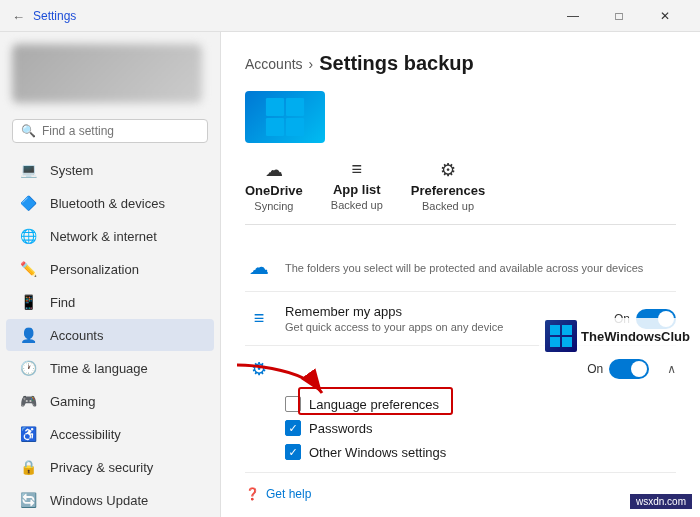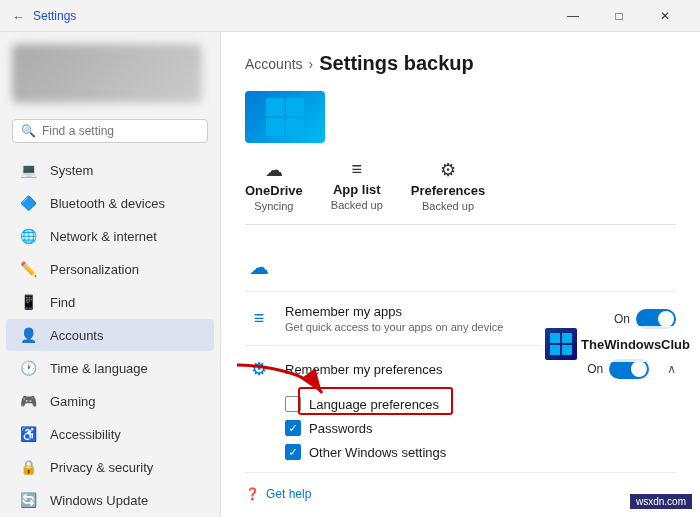--- a/index.html
+++ b/index.html
@@ -328,21 +328,21 @@
       border: 2px solid #cc0000;
       border-radius: 3px;
       z-index: 11;
       pointer-events: none;
     }
 
     
     .watermark {
       position: absolute;
       right: 4px;
-      top: 326px;
+      top: 318px;
       z-index: 20;
       display: flex;
       align-items: center;
       gap: 4px;
     }
     .watermark-text {
       font-size: 13px;
       font-weight: 600;
       color: #1a1a1a;
     }
@@ -479,38 +479,38 @@
     <span class="tab-icon">⚙</span>
     <span class="tab-label">Preferences</span>
     <span class="tab-sub">Backed up</span>
   </div>
       </div>
 
     <div class="settings-section" id="settings-container">
         <div class="setting-row">
       <span class="setting-row-icon onedrive-icon">☁</span>
       <div class="setting-row-text">
+        <div class="setting-row-desc">The folders you select will be protected and available across your devices</div>
       </div>
     </div>
         <div class="setting-row">
       <span class="setting-row-icon">≡</span>
       <div class="setting-row-text">
         <div class="setting-row-title">Remember my apps</div>
         <div class="setting-row-desc">Get quick access to your apps on any device</div>
       </div>
       <div class="setting-row-action toggle-container">
         <span class="toggle-label">On</span>
         <div class="toggle"></div>
       </div>
     </div>
         <div class="expand-section">
           <div class="expand-header">
       <span class="setting-row-icon">⚙</span>
       <div class="setting-row-text">
-        <div class="setting-row-title">Remember my preferences</div>
       </div>
       <div class="toggle-container" style="margin-right:6px;">
         <span class="toggle-label">On</span>
         <div class="toggle"></div>
       </div>
       <span class="expand-chevron">∧</span>
     </div>
           <div class="expand-body">
             <div class="checkbox-row">
           <div class="checkbox-box "></div>

